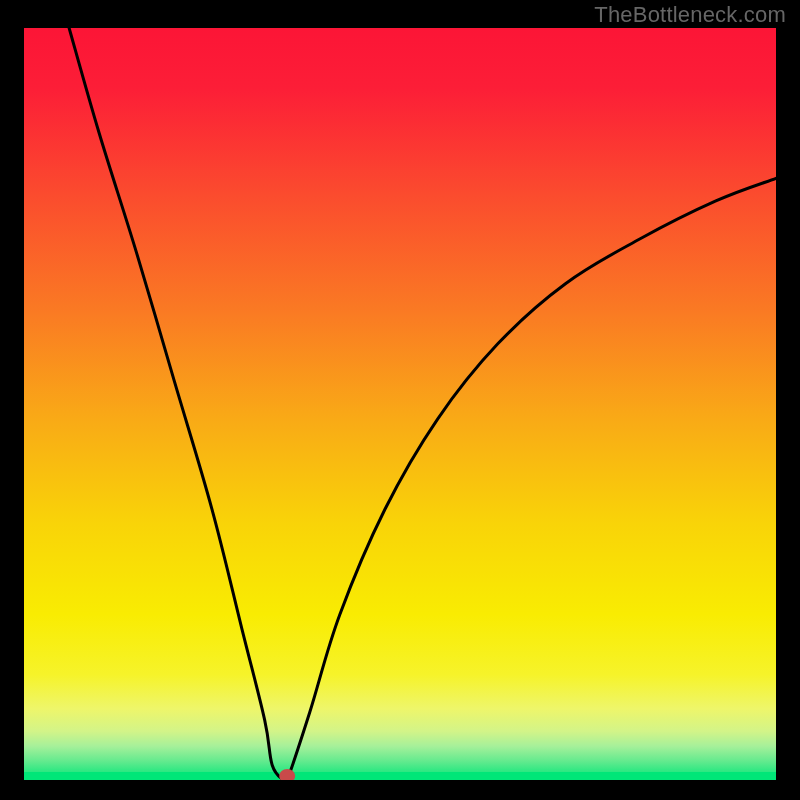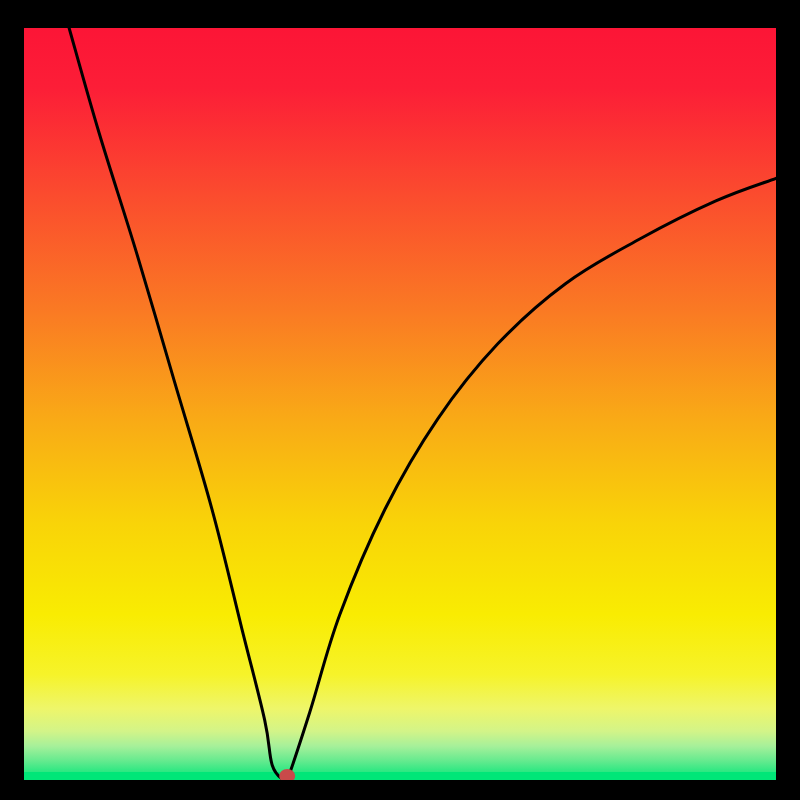--- a/index.html
+++ b/index.html
@@ -54,13 +54,14 @@
           <stop offset="95.5%" stop-color="#a6f09a"></stop>
           <stop offset="97.5%" stop-color="#63ea8e"></stop>
           <stop offset="100%" stop-color="#00e678"></stop>
         </linearGradient>
       </defs>
       <rect x="0" y="0" width="752" height="752" fill="url(#bg-grad)"></rect>
       <rect x="0" y="744" width="752" height="8" fill="#00e678"></rect>
       <path d="M 45.12 0 C 50.5344 18.950399999999995, 63.0176 64.67199999999997, 75.2 105.27999999999997 C 87.3824 145.88799999999998, 99.264 180.93120000000002, 112.8 225.60000000000002 C 126.336 270.26880000000006, 136.864 307.4176, 150.4 353.44 C 163.936 399.4624, 175.8176 436.61120000000005, 188 481.28000000000003 C 200.1824 525.9488, 208.60479999999998 563.6992, 218.07999999999998 601.6 C 227.55519999999999 639.5008, 235.22560000000001 667.4752000000001, 240.64000000000001 691.84 C 246.05440000000002 716.2048, 244.77600000000004 726.1312, 248.16000000000003 736.96 C 251.544 747.7888, 256.7328 749.2928, 259.44 752 C 262.1472 754.7072, 258.4624 764.1824, 263.2 752 C 267.9376 739.8176, 276.2848 714.0992000000001, 285.76 684.32 C 295.23519999999996 654.5408, 302.304 623.1071999999999, 315.84 586.56 C 329.376 550.0128, 343.36319999999995 516.4736, 360.96 481.28000000000003 C 378.5568 446.0864, 393.29600000000005 420.8192, 413.6 391.04 C 433.904 361.2608, 450.7488 340.20480000000003, 473.76 315.84000000000003 C 496.77119999999996 291.47520000000003, 515.7216 274.63039999999995, 541.4399999999999 255.67999999999995 C 567.1583999999999 236.72959999999995, 589.568 225.44960000000003, 616.64 210.56000000000006 C 643.712 195.6704000000001, 667.4752000000001 183.78880000000004, 691.84 172.96000000000004 C 716.2048 162.13120000000004, 741.1712 154.46079999999998, 752 150.39999999999998" fill="none" stroke="#000" stroke-width="3" stroke-linecap="round" stroke-linejoin="round"></path>
       <ellipse cx="263.2" cy="748" rx="8" ry="7" fill="#c94a4a"></ellipse>
     </svg>
+  <div class="watermark">TheBottleneck.com</div>
 </div>
 
 </body></html>

